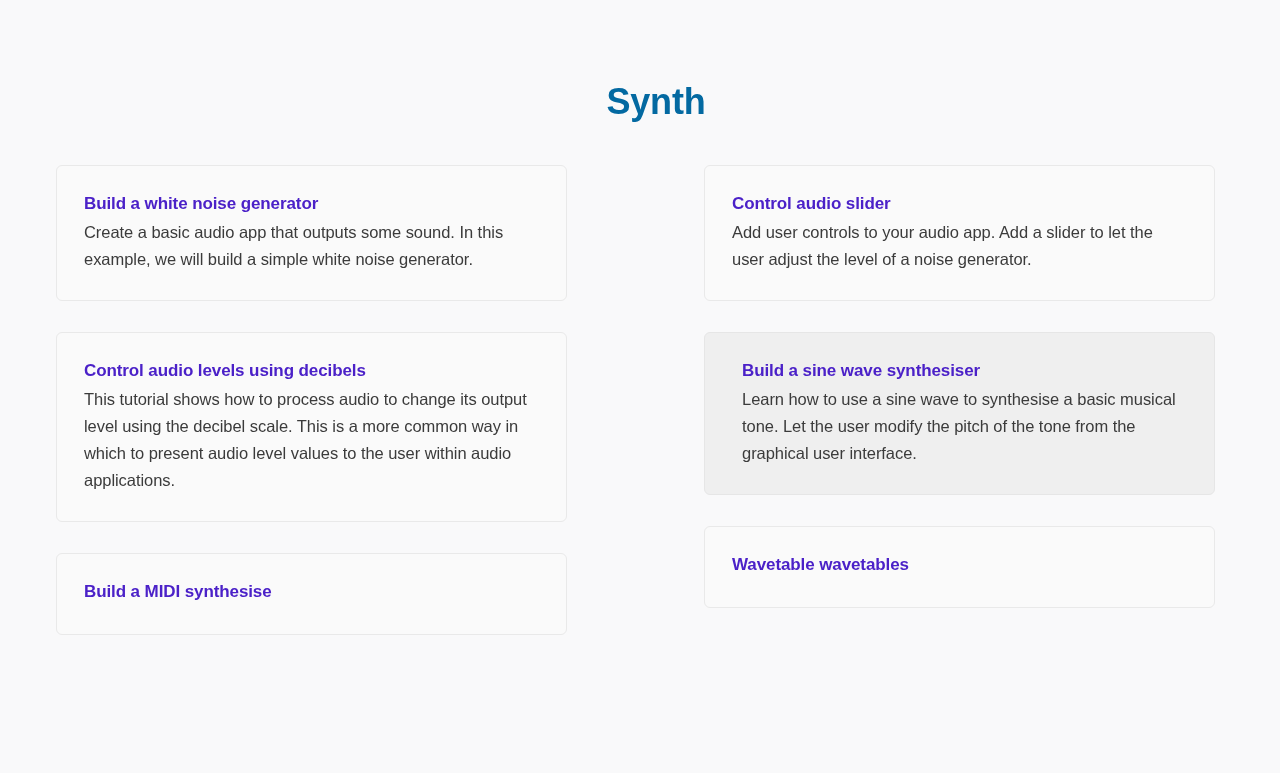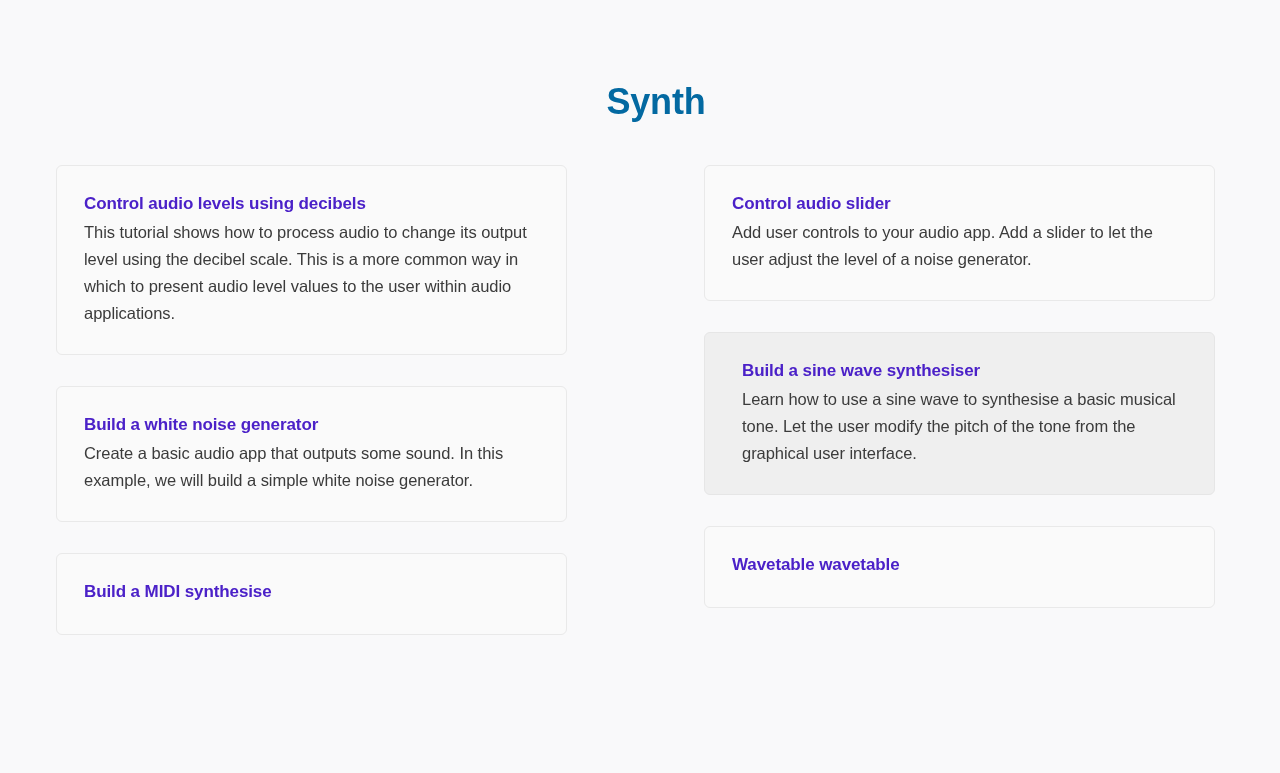--- a/index.html
+++ b/index.html
@@ -98,39 +98,39 @@
 </head>
 <body>
 
 <div class="page">
 
   <h1 class="page-title">Synth</h1>
 
   <div class="card-grid">
     <div class="grid-col">
         <a class="tutorial-card" href="#">
+          <span class="card-title">Build a white noise generator</span>
+          <span class="card-desc">Create a basic audio app that outputs some sound. In this example, we will build a simple white noise generator.</span>
+        </a>
+        <a class="tutorial-card" href="#">
           <span class="card-title">Control audio levels using decibels</span>
           <span class="card-desc">This tutorial shows how to process audio to change its output level using the decibel scale. This is a more common way in which to present audio level values to the user within audio applications.</span>
-        </a>
-        <a class="tutorial-card" href="#">
-          <span class="card-title">Build a white noise generator</span>
-          <span class="card-desc">Create a basic audio app that outputs some sound. In this example, we will build a simple white noise generator.</span>
         </a>
         <a class="tutorial-card" href="#">
           <span class="card-title">Build a MIDI synthesise</span>
         </a>
       </div>
     <div class="grid-col">
         <a class="tutorial-card" href="#">
           <span class="card-title">Control audio slider</span>
           <span class="card-desc">Add user controls to your audio app. Add a slider to let the user adjust the level of a noise generator.</span>
         </a>
         <a class="tutorial-card is-hovered" href="#">
           <span class="card-title">Build a sine wave synthesiser</span>
           <span class="card-desc">Learn how to use a sine wave to synthesise a basic musical tone. Let the user modify the pitch of the tone from the graphical user interface.</span>
         </a>
         <a class="tutorial-card" href="#">
-          <span class="card-title">Wavetable wavetable</span>
+          <span class="card-title">Wavetable wavetables</span>
         </a>
       </div>
   </div>
 
 </div>
 
 </body></html>

